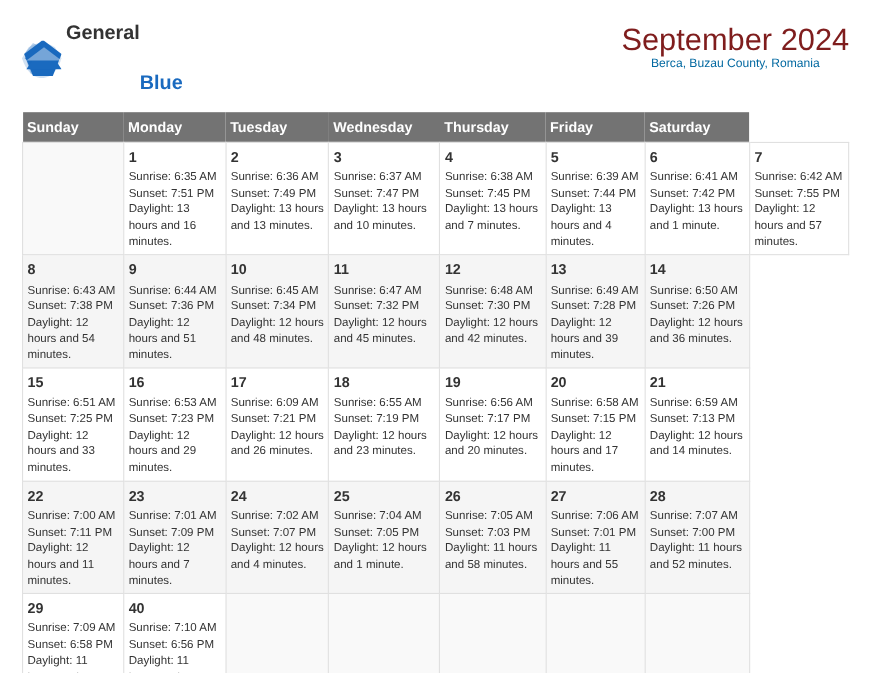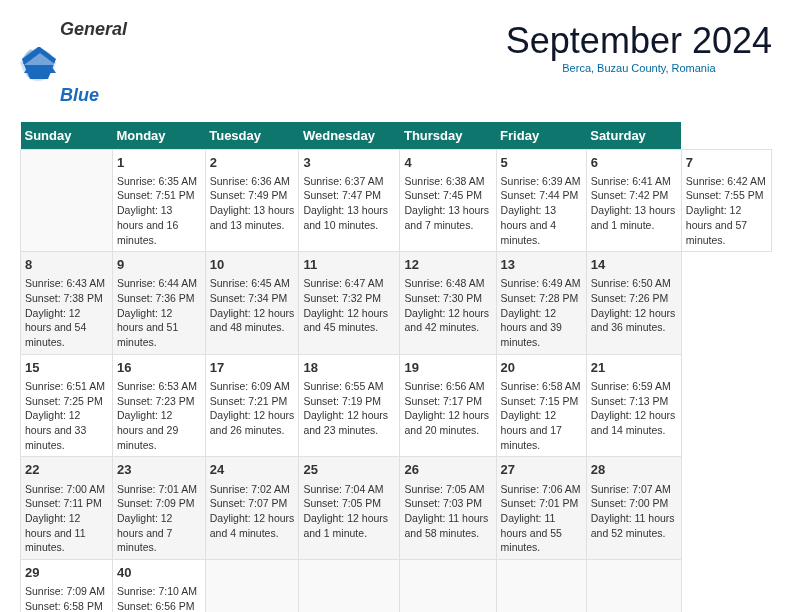--- a/index.html
+++ b/index.html
@@ -15,23 +15,22 @@
       justify-content: space-between;
       align-items: flex-start;
       margin-bottom: 16px;
     }
     .logo {
       display: flex;
       align-items: center;
     }
     .logo-text {
       display: flex;
-      flex-direction: column;
+      flex-direction: row;
       line-height: 1.1;
-      font-style: italic;
     }
     .logo-general {
       font-size: 18px;
       font-weight: bold;
       color: #333;
     }
     .logo-blue {
       font-size: 18px;
       font-weight: bold;
       color: #1a6abf;
@@ -39,36 +38,36 @@
     }
     .logo-icon {
       width: 36px;
       height: 36px;
       margin-right: 4px;
     }
     .title-block {
       text-align: right;
     }
     .month-title {
-      font-size: 36px;
+      font-size: 28px;
       font-weight: normal;
-      color: #0f172a;
+      color: #7f1d1d;
     }
     .location {
       font-size: 11px;
       color: #0369a1;
       text-align: center;
     }
     table {
       width: 100%;
       border-collapse: collapse;
       font-size: 11px;
     }
     thead tr th {
-      background-color: #0f766e;
+      background-color: #737373;
       color: #fff;
       padding: 6px 4px;
       text-align: left;
       font-size: 13px;
       font-weight: bold;
     }
     tbody tr td {
       vertical-align: top;
       padding: 4px 4px;
       border: 1px solid #e0e0e0;

